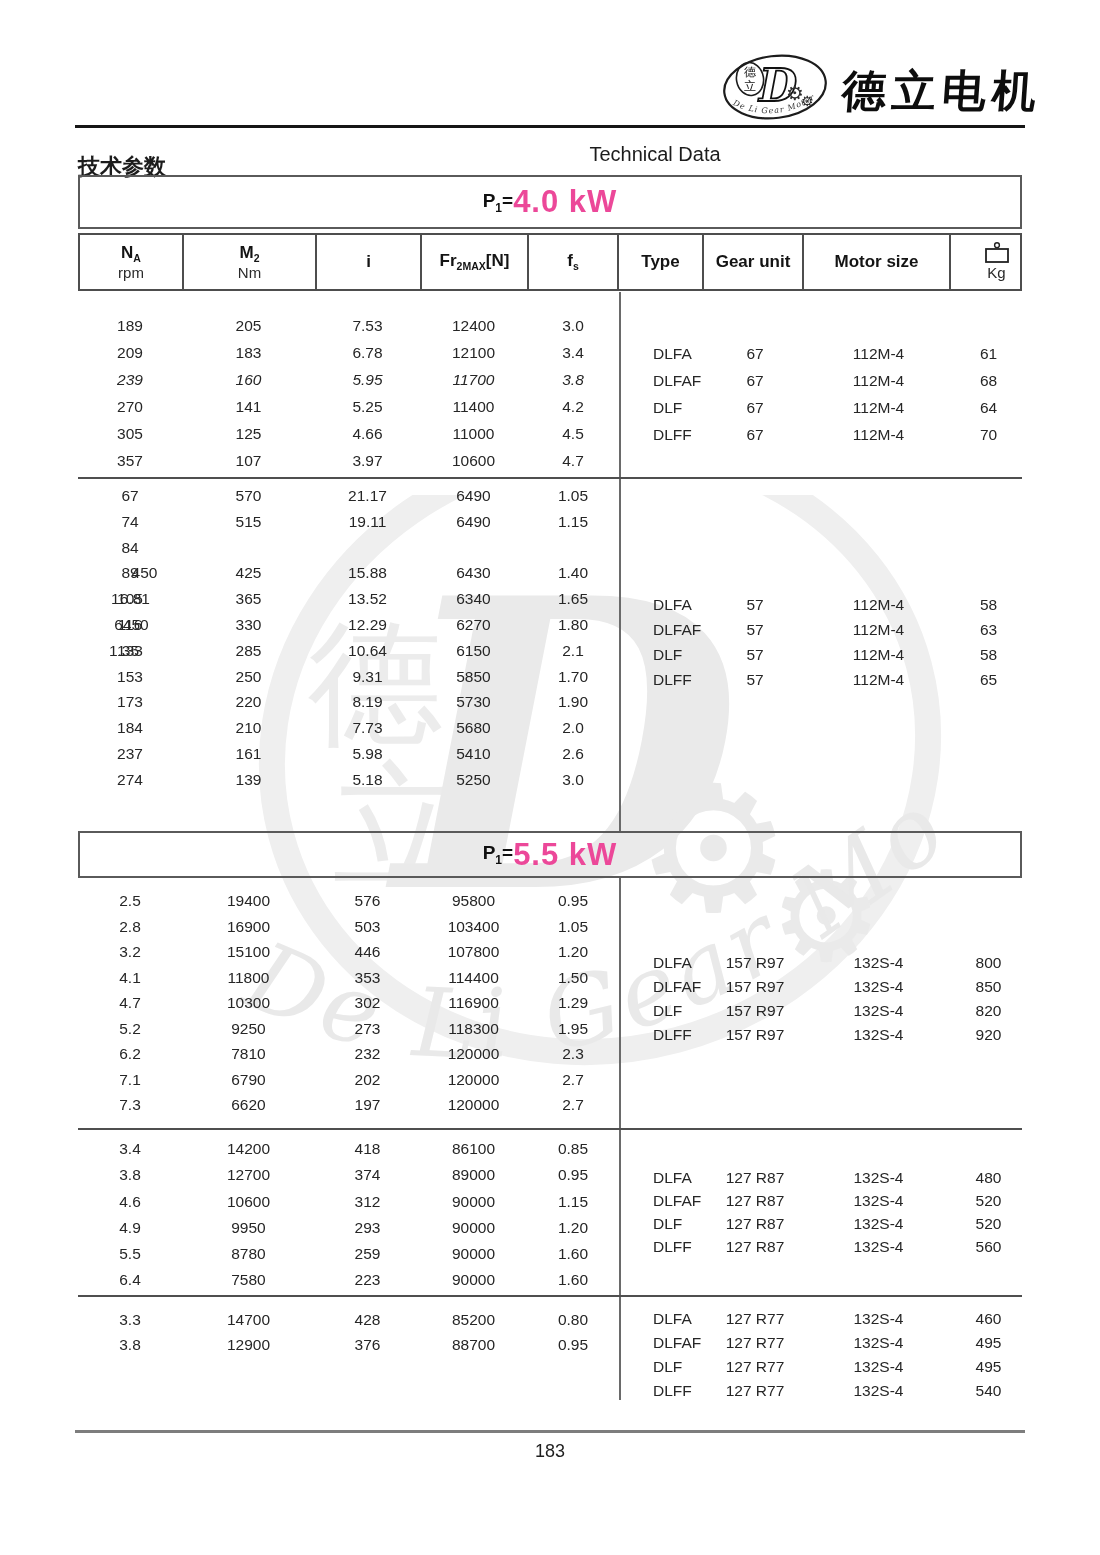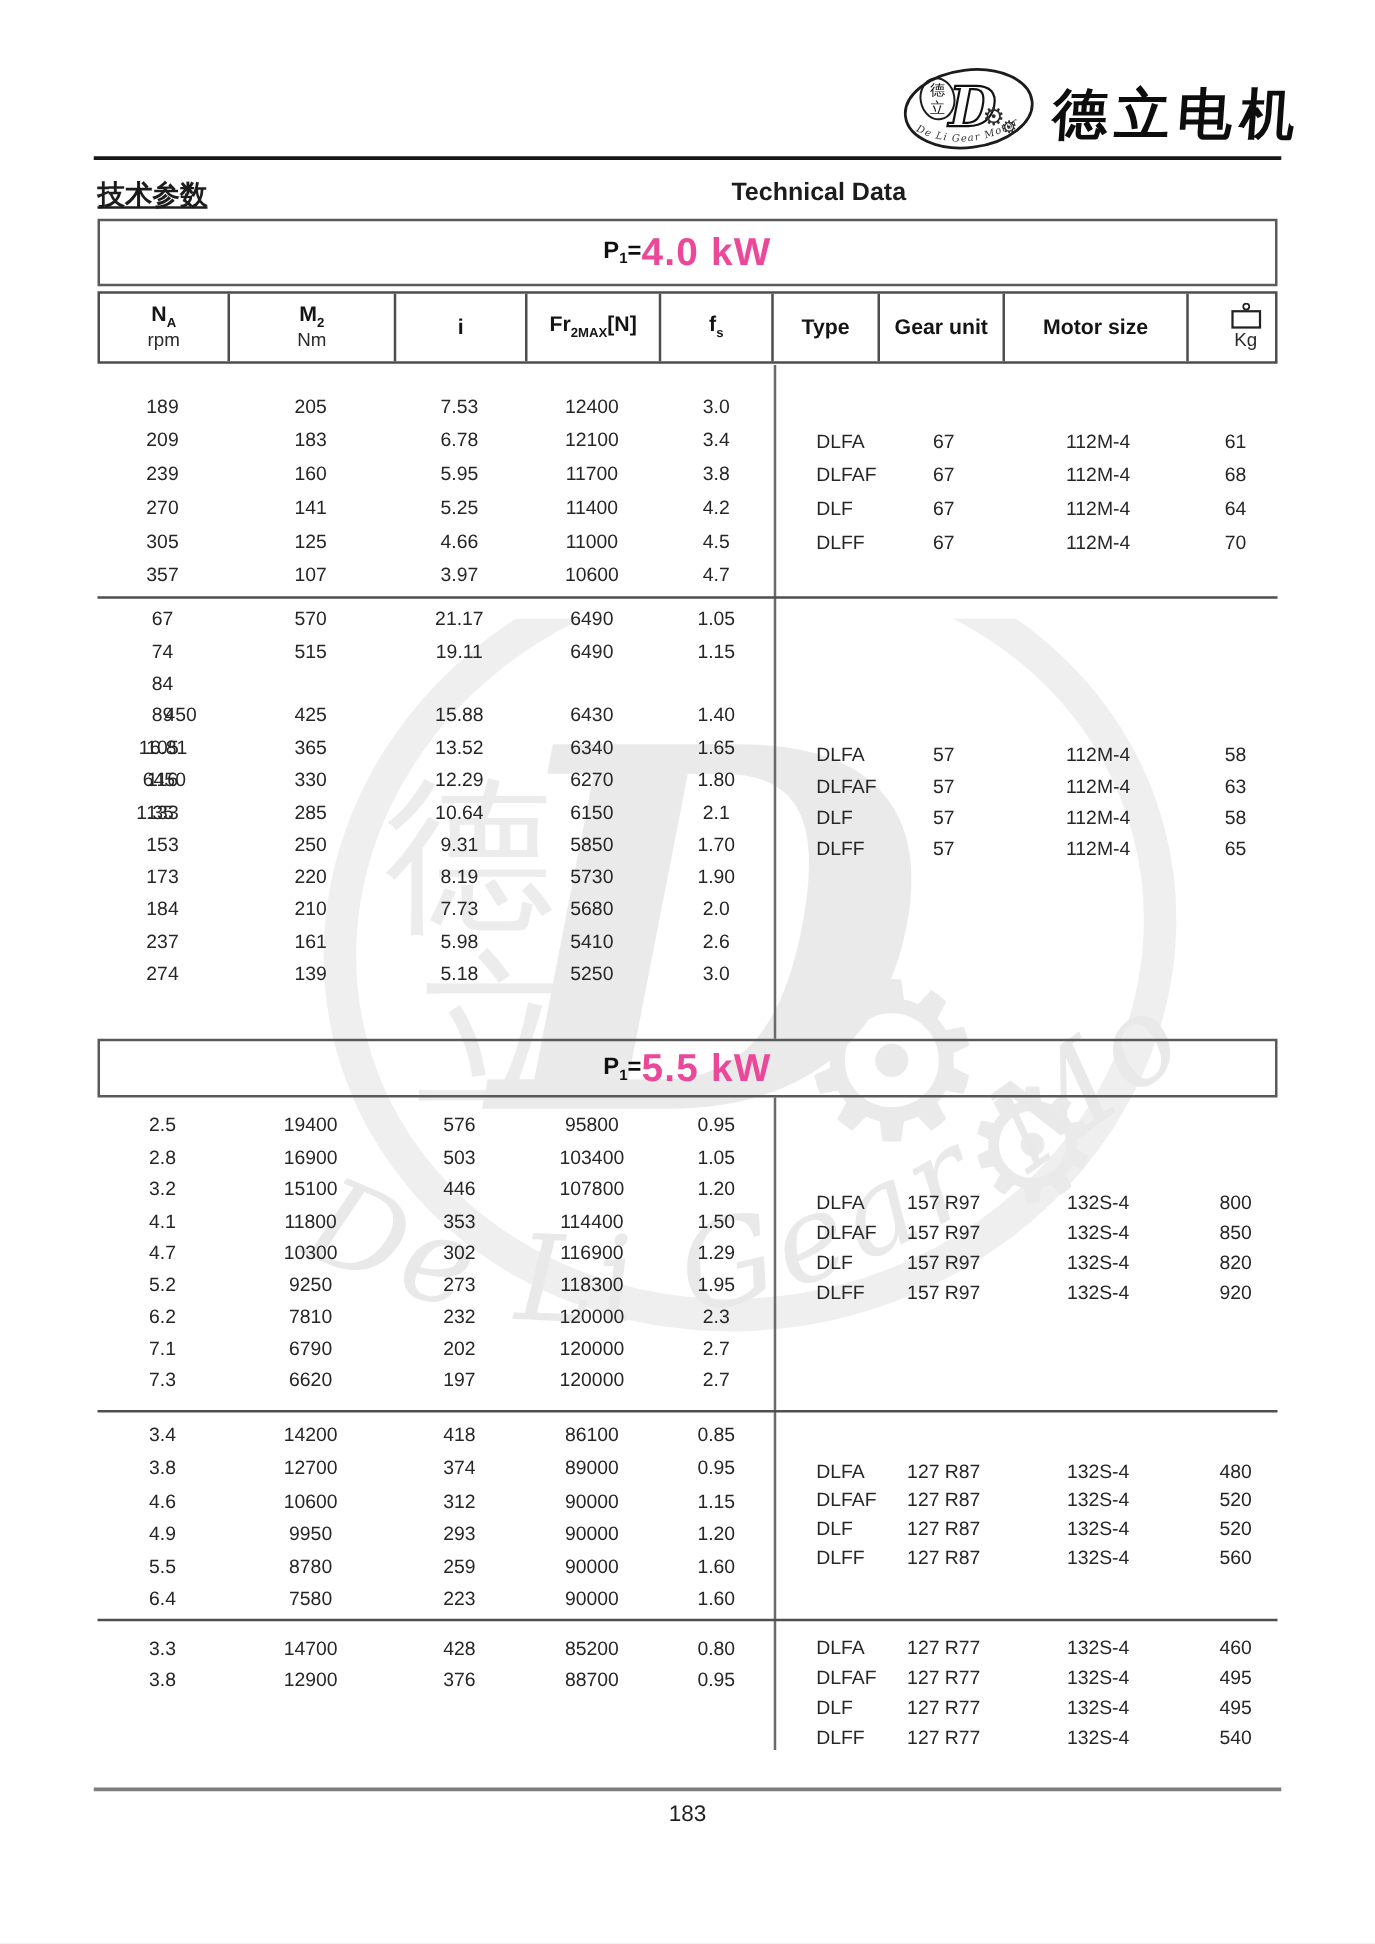--- a/index.html
+++ b/index.html
@@ -8,23 +8,23 @@
 
   
   #watermark{position:absolute;left:130px;top:495px;width:880px;height:710px;z-index:0;}
 
   
   #logo-mark{position:absolute;left:720px;top:53px;width:110px;height:72px;z-index:2;}
   #brand-name{position:absolute;left:842px;top:62px;width:200px;z-index:2;
               font-family:"DejaVu Serif",serif;font-weight:bold;font-size:44px;
               letter-spacing:6px;color:#0d0d0d;transform:skewX(-4deg);white-space:nowrap;}
   #rule-top{position:absolute;left:75px;top:125px;width:950px;height:3px;background:#161616;z-index:1;}
-  #title-cn{position:absolute;left:78px;top:141px;font-size:22px;font-weight:bold;color:#1c1c1c;z-index:1;text-decoration:underline;}
+  #title-cn{position:absolute;left:78px;top:152px;font-size:22px;font-weight:bold;color:#1c1c1c;z-index:1;}
   #title-en{position:absolute;left:420px;top:143px;width:470px;text-align:center;
-            font-size:20px;font-weight:bold;color:#1c1c1c;z-index:1;}
+            font-size:20px;font-weight:normal;color:#1c1c1c;z-index:1;}
 
   
   .power-box{position:absolute;left:78px;width:944px;border:2px solid #5a5a5a;box-sizing:border-box;
              display:flex;align-items:center;justify-content:center;z-index:1;background:transparent;}
   #power-box-1{top:175px;height:54px;}
   #power-box-2{top:831px;height:47px;}
   .p-small{font-size:19px;font-weight:bold;color:#101010;}
   .p-small sub{font-size:12px;}
   .p-big{font-size:31px;font-weight:800;color:#ec4899;letter-spacing:1px;}
 
@@ -157,21 +157,21 @@
         <div class="c c4">12400</div>
         <div class="c c5">3.0</div>
       </div>
       <div class="r" style="height: 27px; line-height: 27px;">
         <div class="c c1">209</div>
         <div class="c c2">183</div>
         <div class="c c3">6.78</div>
         <div class="c c4">12100</div>
         <div class="c c5">3.4</div>
       </div>
-      <div class="r" style="height: 27px; line-height: 27px;">
+      <div class="r" style="height: 27px; line-height: 27px; font-style: italic;">
         <div class="c c1">239</div>
         <div class="c c2">160</div>
         <div class="c c3">5.95</div>
         <div class="c c4">11700</div>
         <div class="c c5">3.8</div>
       </div>
       <div class="r" style="height: 27px; line-height: 27px;">
         <div class="c c1">270</div>
         <div class="c c2">141</div>
         <div class="c c3">5.25</div>

